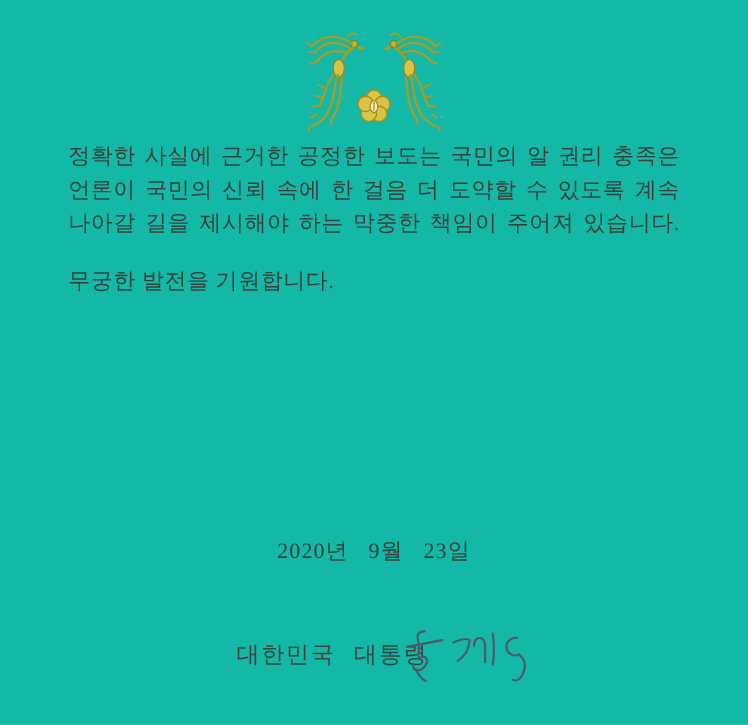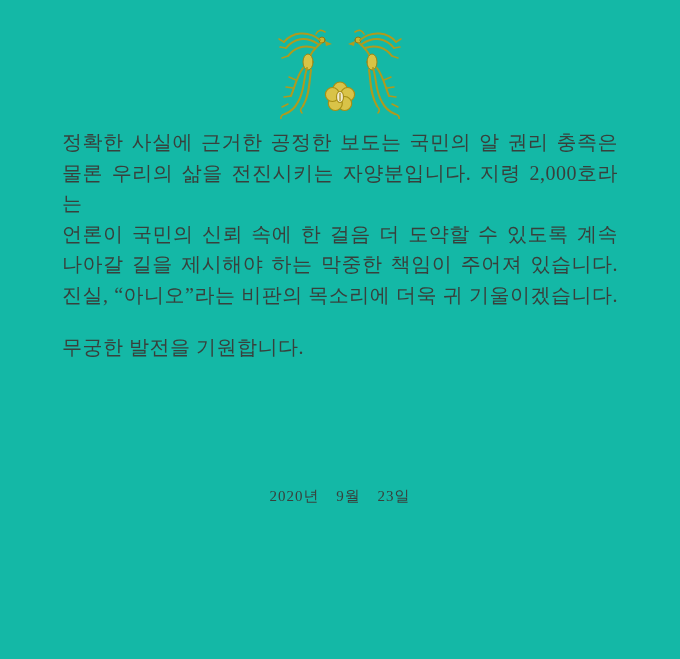--- a/index.html
+++ b/index.html
@@ -21,21 +21,21 @@
   .paragraph { margin:0 0 22px 0; }
   .line {
     font-size:20px; line-height:30.5px;
     letter-spacing:0.5px;
     text-align:justify; text-align-last:justify;
     white-space:normal;
   }
   .line.short { text-align-last:left;margin-top:12px; }
   .date-line {
     position:absolute; left:0; top:487px; width:680px;
-    text-align:center; font-size:15px; letter-spacing:1px;
+    text-align:center; font-size:20px; letter-spacing:1px;
     word-spacing:12px;
   }
   .signature-row {
     position:absolute; left:0; top:568px; width:680px; height:70px;
   }
   .signer-title {
     position:absolute; left:215px; top:13px;
     font-size:21px; letter-spacing:1.5px; word-spacing:10px;
     color:#3c443f;
   }
@@ -91,26 +91,44 @@
       <circle cx="65.3" cy="79.5" r="7" fill="#d9c348" stroke="#a78f15" stroke-width="1.2"></circle>
       <circle cx="62.4" cy="70.5" r="7" fill="#d9c348" stroke="#a78f15" stroke-width="1.2"></circle>
       <ellipse cx="70" cy="73" rx="3.5" ry="5.5" fill="#f3ead0" stroke="#a78f15" stroke-width="1.2"></ellipse>
       <path d="M70,69 v8" stroke="#a78f15" stroke-width="1.2"></path>
     </g>
   </svg>
 
   <div class="letter-body">
       <div class="paragraph">
         <div class="line">정확한 사실에 근거한 공정한 보도는 국민의 알 권리 충족은</div>
-        <div class="line">물론 우리의 삶을 전진시키는 자양분입니다. 지령 2,000호라는</div>
         <div class="line">언론이 국민의 신뢰 속에 한 걸음 더 도약할 수 있도록 계속</div>
         <div class="line">나아갈 길을 제시해야 하는 막중한 책임이 주어져 있습니다.</div>
-        <div class="line">진실, “아니오”라는 비판의 목소리에 더욱 귀 기울이겠습니다.</div>
       </div>
       <div class="paragraph">
         <div class="line short">무궁한 발전을 기원합니다.</div>
       </div>
     </div>
 
   <div class="date-line">2020년 9월 23일</div>
 
+  <div class="signature-row">
+    <span class="signer-title">대한민국 대통령</span>
+
+    <svg class="signature-svg" viewBox="0 0 110 62" xmlns="http://www.w3.org/2000/svg" aria-label="문재인">
+      <g stroke="#4f5a66" fill="none" stroke-width="2" stroke-linecap="round" stroke-linejoin="round">
+
+        <path d="M18,6 q-8,0 -6,8 q2,8 0,14"></path>
+        <path d="M2,20 L34,14"></path>
+        <path d="M12,30 c8,-4 11,3 5,9 c-4,4 -11,3 -9,-3"></path>
+        <path d="M10,40 q3,8 9,11"></path>
+
+        <path d="M44,16 q12,-5 15,-2 q-1,13 -11,19"></path>
+        <path d="M63,19 q0,-7 5,-7 q5,0 5,8 l0,14"></path>
+        <path d="M80,8 q2,15 0,28"></path>
+
+        <path d="M102,12 a8,8 0 1,0 2,15"></path>
+        <path d="M105,28 q8,8 1,19 q-3,5 -8,3"></path>
+      </g>
+    </svg>
+  </div>
 
 </div>
 
 </body></html>

